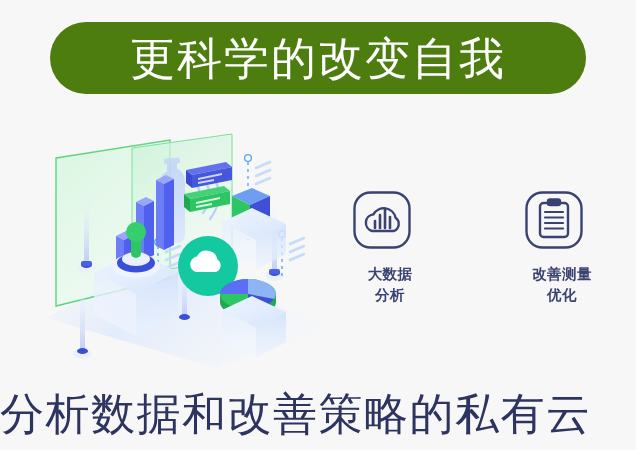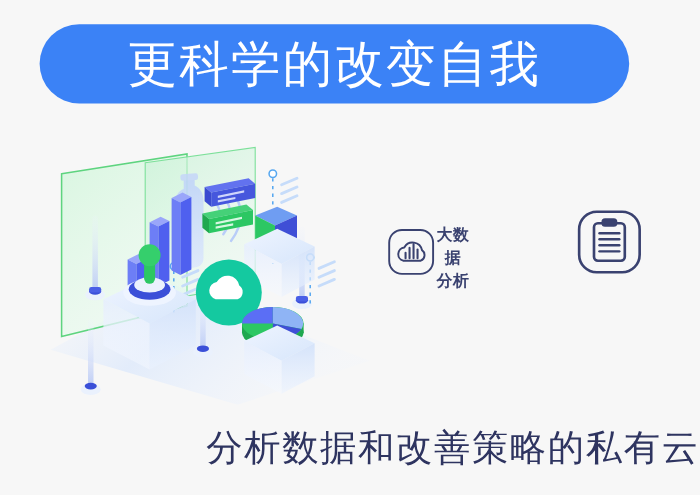--- a/index.html
+++ b/index.html
@@ -20,25 +20,25 @@
     position: absolute;
     inset: 0;
     width: 636px;
     height: 450px;
     background: #f7f7f7;
   }
 
   
   .title-banner {
     position: absolute;
-    left: 36px;
+    left: 50px;
     top: 22px;
     width: 536px;
     height: 72px;
-    background: #3b82f6;
+    background: #4d7c0f;
     border-radius: 36px;
     display: flex;
     align-items: center;
     justify-content: center;
     box-sizing: border-box;
   }
   .title-text {
     color: #ffffff;
     font-size: 45px;
     letter-spacing: 2px;
@@ -65,22 +65,21 @@
     top: 190px;
     width: 248px;
     height: 140px;
     display: flex;
     justify-content: space-between;
     align-items: flex-start;
   }
   .feature {
     width: 76px;
     display: flex;
-    flex-direction: row;
-    align-items: center;
+    flex-direction: column;
   }
   .feature-icon {
     width: 60px;
     height: 60px;
     display: block;
   }
   .feature-label {
     margin-top: 14px;
     color: #3a4270;
     font-size: 14.5px;
@@ -91,23 +90,23 @@
     letter-spacing: 0.4px;
   }
   .feature-label span { display: block; }
 
   
   .tagline {
     position: absolute;
     left: 0;
     right: 0;
     top: 385px;
-    text-align: right;
+    text-align: left;
     color: #2e3460;
-    font-size: 33px;
+    font-size: 44px;
     letter-spacing: 1.5px;
     font-weight: 500;
     white-space: nowrap;
     font-family: "DejaVu Sans", "Liberation Sans", sans-serif;
   }
 </style>
 </head>
 <body>
 
 <div class="poster">
@@ -332,20 +331,24 @@
         <rect x="2.5" y="2.5" width="55" height="55" rx="16"></rect>
         <rect x="16" y="13" width="28" height="34" rx="3.5"></rect>
         <rect x="24" y="9.5" width="12" height="5.5" rx="2" fill="#3a4270"></rect>
         <g stroke-width="2.2" stroke-linecap="round">
           <line x1="21" y1="22" x2="39" y2="22"></line>
           <line x1="21" y1="27.5" x2="39" y2="27.5"></line>
           <line x1="21" y1="33" x2="39" y2="33"></line>
           <line x1="21" y1="38.5" x2="39" y2="38.5"></line>
         </g>
       </svg>
+      <div class="feature-label">
+        <span>改善测量</span>
+        <span>优化</span>
+      </div>
     </div>
 
 
   </div>
 
   <div class="tagline">分析数据和改善策略的私有云</div>
 
 </div>
 
 </body></html>

